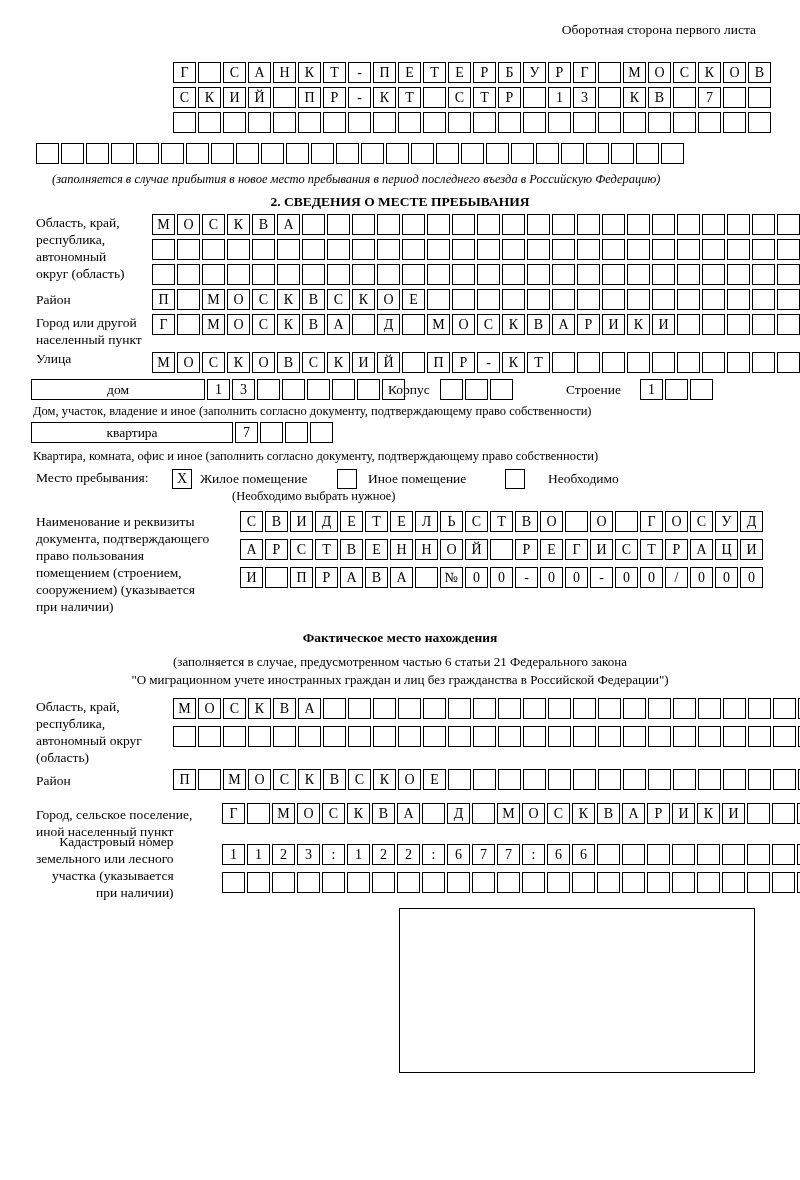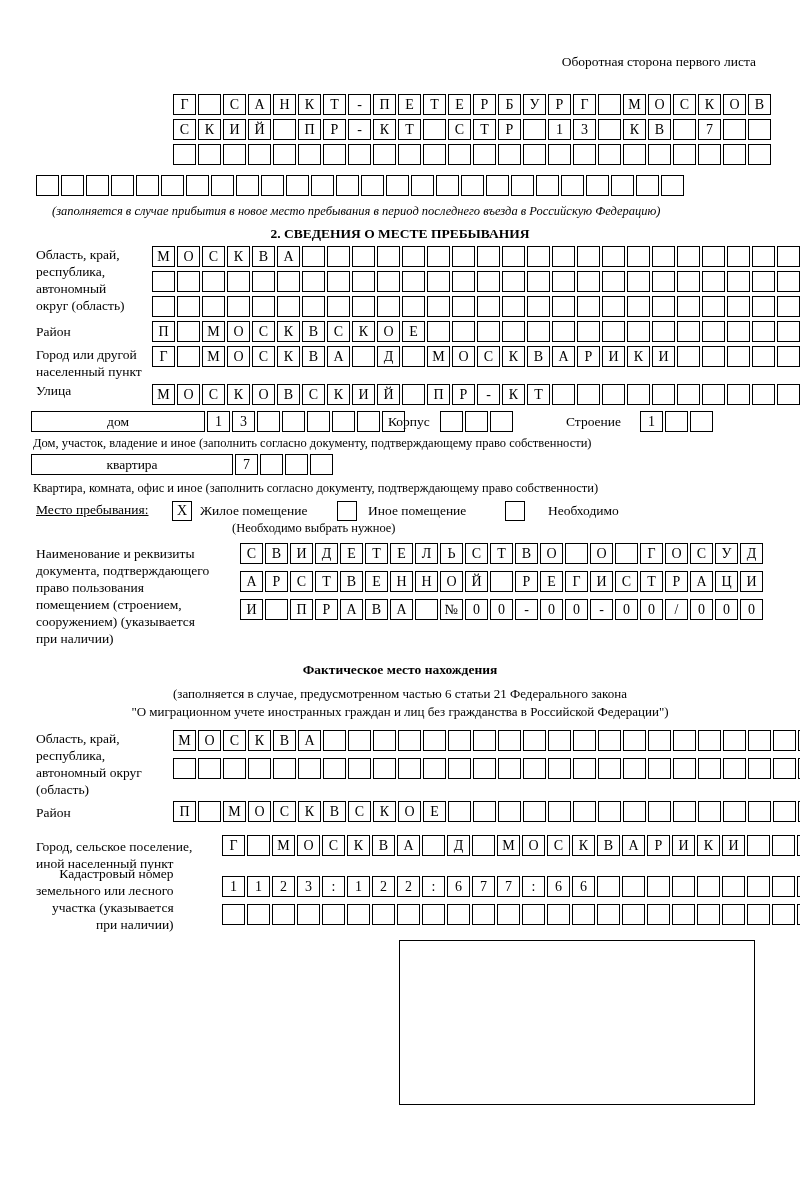--- a/index.html
+++ b/index.html
@@ -12,21 +12,20 @@
     height: 1180px;
     font-family: "Liberation Serif", serif;
     color: #000;
     position: relative;
     overflow: hidden;
   }
   .page {
     position: relative;
     width: 800px;
     height: 885px;
-    margin-top: 32px;
   }
   .hdr-right {
     position: absolute;
     right: 44px;
     top: 22px;
     font-size: 13.5px;
   }
   .lbl {
     position: absolute;
     font-size: 13.5px;
@@ -427,21 +426,21 @@
 
   <div class="boxline" style="left:31px; top:422px; width:202px;">квартира</div>
   <div class="row" id="s2-flat" style="left:235px; top:422px;">
       <div class="cell">7</div>
       <div class="cell blank"></div>
       <div class="cell blank"></div>
       <div class="cell blank"></div>
     </div>
   <div class="note" style="left:33px; top:449px;">Квартира, комната, офис и иное (заполнить согласно документу, подтверждающему право собственности)</div>
 
-  <div class="lbl" style="left:36px; top:469px;text-decoration:underline;">Место пребывания:</div>
+  <div class="lbl" style="left:36px; top:469px;">Место пребывания:</div>
   <div class="chk" style="left:172px; top:469px;">X</div>
   <div class="lbl" style="left:200px; top:470px;">Жилое помещение</div>
   <div class="chk" style="left:337px; top:469px;"></div>
   <div class="lbl" style="left:368px; top:470px;">Иное помещение</div>
   <div class="chk" style="left:505px; top:469px;"></div>
   <div class="lbl" style="left:548px; top:470px;">Необходимо</div>
   <div class="note" style="left:232px; top:489px;">(Необходимо выбрать нужное)</div>
 
   <div class="lbl" style="left:36px; top:513px;">Наименование и реквизиты
 документа, подтверждающего

